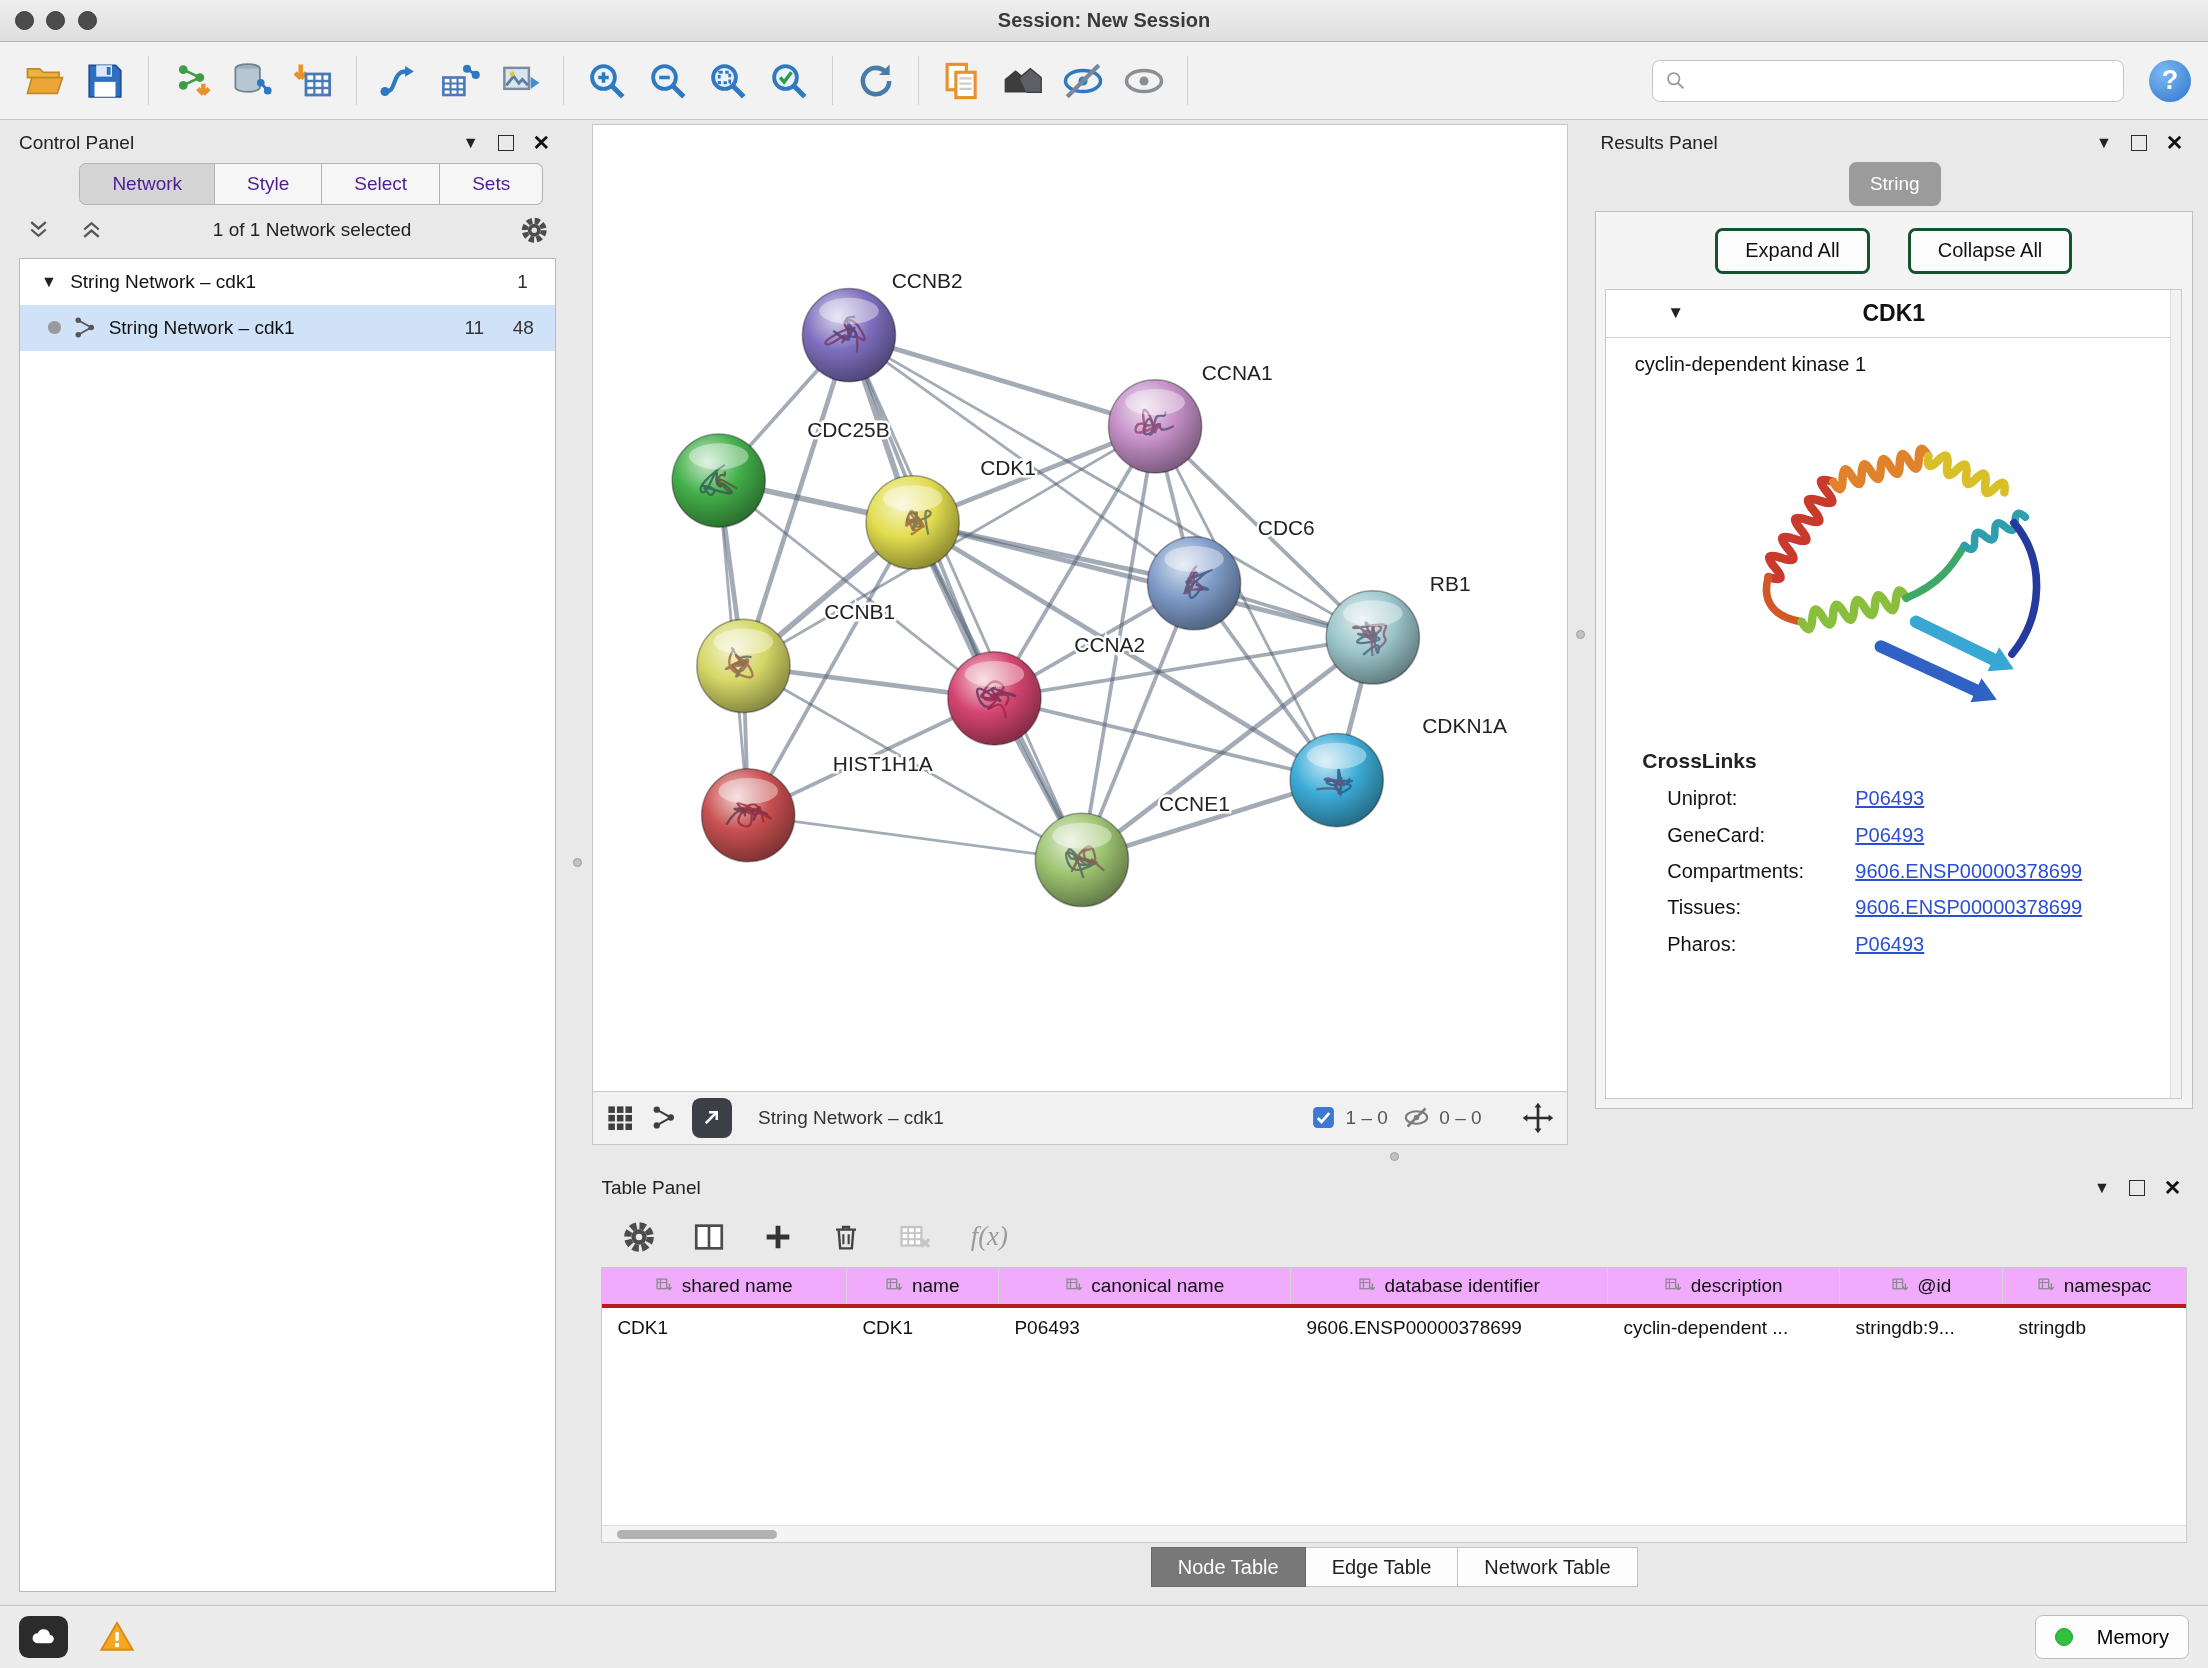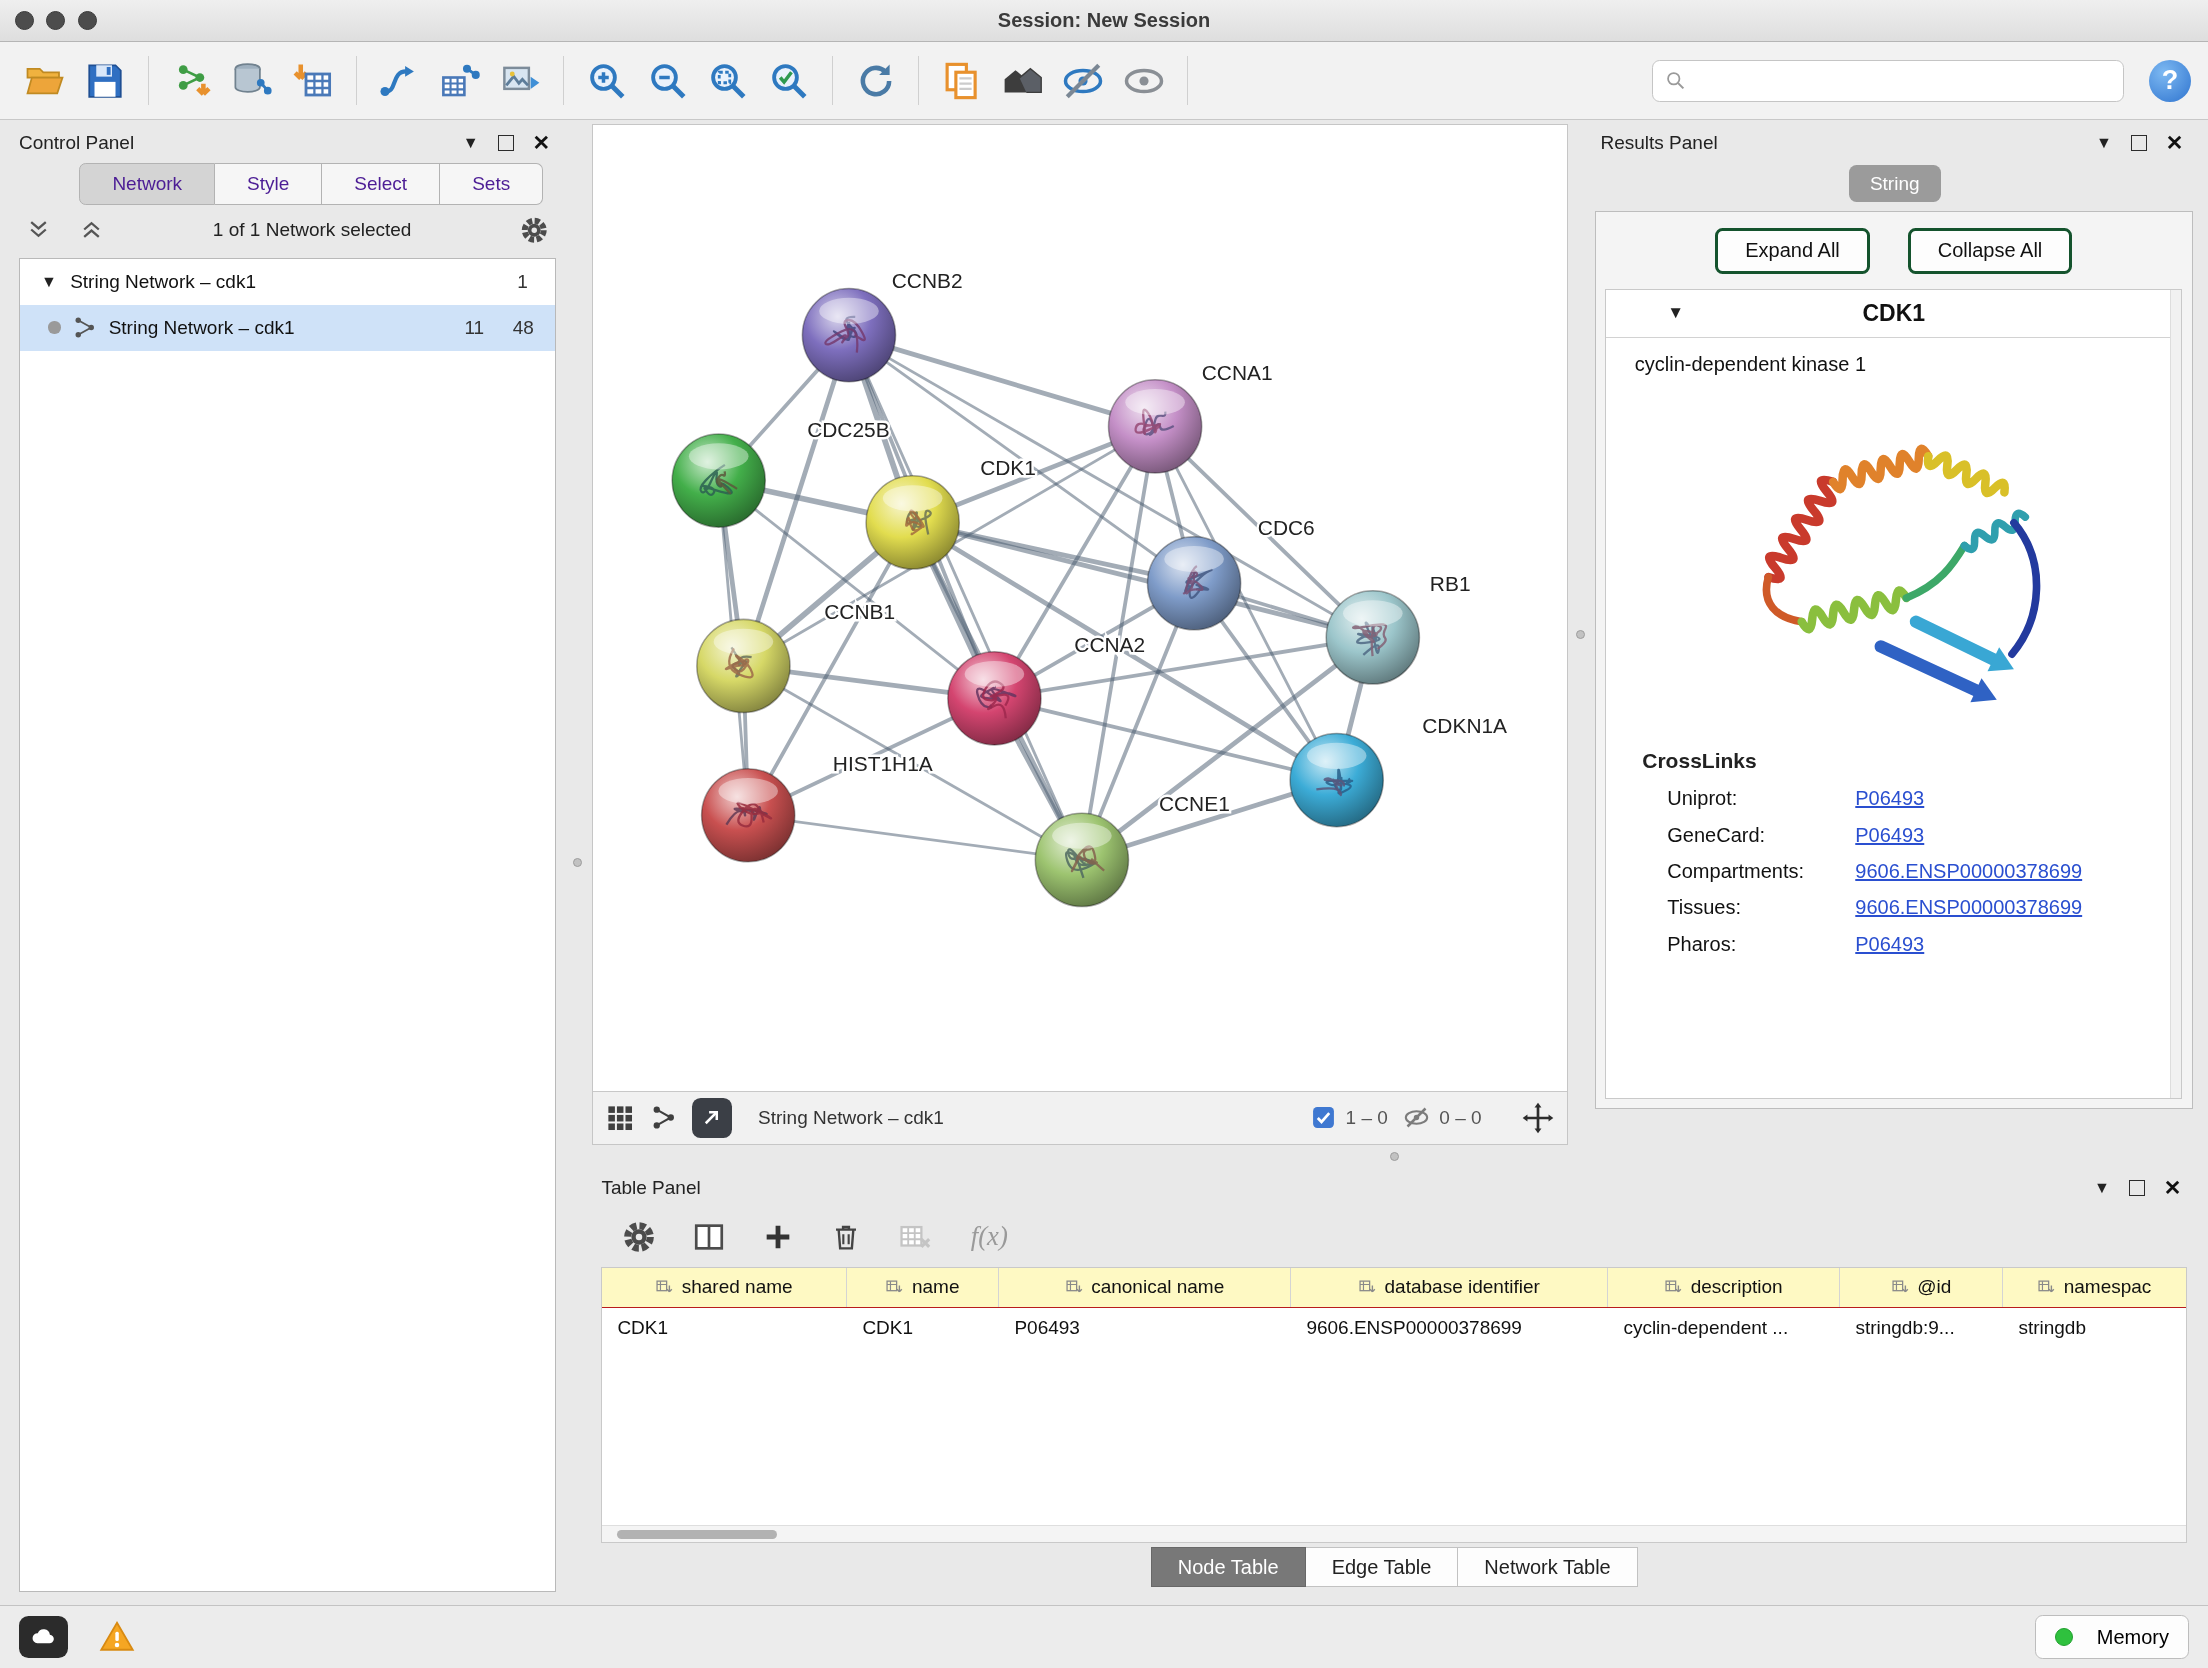--- a/index.html
+++ b/index.html
@@ -61,21 +61,21 @@
   .network-canvas{flex:1;overflow:hidden;background:#fff}
   .net-toolbar{height:53px;background:#f1f1f1;border-top:1px solid #c8c8c8;display:flex;align-items:center;padding:0 13.3px;gap:15px;font-size:19px;color:#333}
   .net-title{margin-left:11.4px;color:#333}
   .net-spacer{flex:1}
   .net-stat{display:flex;align-items:center;gap:9.5px;color:#555}
   .export-btn{width:40px;height:40px;border-radius:8.6px;background:#3b3f46;display:flex;align-items:center;justify-content:center;border:none;cursor:pointer}
 
   
   .results-panel{flex:1;display:flex;flex-direction:column;margin-left:0}
   .rp-header{height:38px;display:flex;align-items:center;font-size:19px;padding:0 7.6px}
-  .rp-tabrow{height:44px;display:flex;justify-content:center;align-items:center}
+  .rp-tabrow{height:44px;display:flex;justify-content:center;}
   .rp-tab{background:#9b9b9b;color:#fff;font-size:19px;padding:7.6px 21px;border-radius:7.6px;border:none;cursor:pointer}
   .rp-box{border:1px solid #bdbdbd;background:#f4f4f4;margin:5.7px 3.8px 0 1.9px;padding:11.4px 9.5px 9.5px;height:898px;position:relative;display:flex;flex-direction:column}
   .rp-buttons{display:flex;justify-content:center;gap:38px;padding:3.8px 0 15px}
   .rp-btn{background:#fdfdfd;border:3px solid #14532d;border-radius:7.6px;font-size:20px;padding:8.6px 27px;color:#111;cursor:pointer}
   .rp-section{background:#fff;border:1px solid #c9c9c9;flex:1;overflow:hidden;position:relative}
   .rp-sec-header{height:48px;border-bottom:1px solid #d2d2d2;display:flex;align-items:center;position:relative}
   .rp-sec-caret{position:absolute;left:61px;font-size:17px;color:#222}
   .rp-gene{flex:1;text-align:center;font-size:23px;font-weight:bold;color:#111}
   .rp-desc{font-size:20px;color:#111;padding:15px 0 0 28.5px}
   .rp-protein{display:flex;justify-content:center;padding:25px 0 5.7px}
@@ -85,21 +85,21 @@
   .rp-link-label{width:188px;color:#111}
   .rp-linkrow a{color:#2a4fd0;text-decoration:underline;white-space:nowrap}
   .rp-scrollbar{position:absolute;top:0;right:0;bottom:0;width:11.4px;background:#f1f1f1;border-left:1px solid #ddd}
 
   
   .table-panel{flex:1;display:flex;flex-direction:column;margin-bottom:13.3px}
   .tp-header{height:40px;display:flex;align-items:center;padding:0 9.5px;font-size:19px}
   .tp-toolbar{height:59px;display:flex;align-items:center;gap:36px;padding-left:30px}
   .tp-toolbar .tp-icon{background:none;border:none;cursor:pointer;display:flex;align-items:center}
   .tp-table{margin:0 9.5px;background:#fff;border:1px solid #c9c9c9;flex:1;display:flex;flex-direction:column;overflow:hidden}
-  .tp-cols{display:flex;height:40px;background:#fef9c3;border-bottom:1px solid #b91c1c;flex:0 0 auto}
+  .tp-cols{display:flex;height:40px;background:#f0abfc;border-bottom:4px solid #b91c1c;flex:0 0 auto}
   .tp-col{display:flex;align-items:center;justify-content:center;gap:8.6px;font-size:19px;color:#111;border-right:1px solid #d4d4d4;overflow:hidden;white-space:nowrap;flex:0 0 auto}
   .tp-body{flex:1;overflow:hidden}
   .tp-row{display:flex;height:40px}
   .tp-cell{display:flex;align-items:center;padding-left:15px;font-size:19px;color:#111;overflow:hidden;white-space:nowrap;flex:0 0 auto}
   .tp-scroll{height:17px;background:#f4f4f4;border-top:1px solid #dedede;position:relative;flex:0 0 auto}
   .tp-thumb{position:absolute;left:15px;top:3.8px;width:160px;height:9.5px;border-radius:4.8px;background:#b2b2b2}
   .tp-tabs{height:49px;display:flex;align-items:center;justify-content:center}
   .tp-tab{height:40px;padding:0 26px;display:flex;align-items:center;font-size:20px;background:#fdfdfd;border:1px solid #c2c2c2;border-left:none;color:#222;cursor:pointer}
   .tp-tab:first-child{border-left:1px solid #c2c2c2}
   .tp-tab.selected{background:#787878;color:#fff;border-color:#686868}

